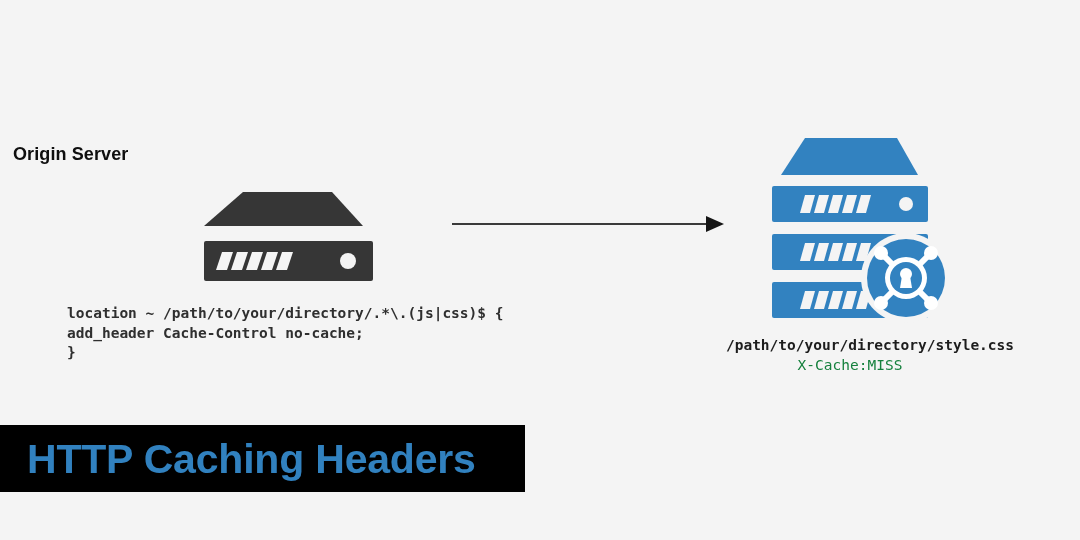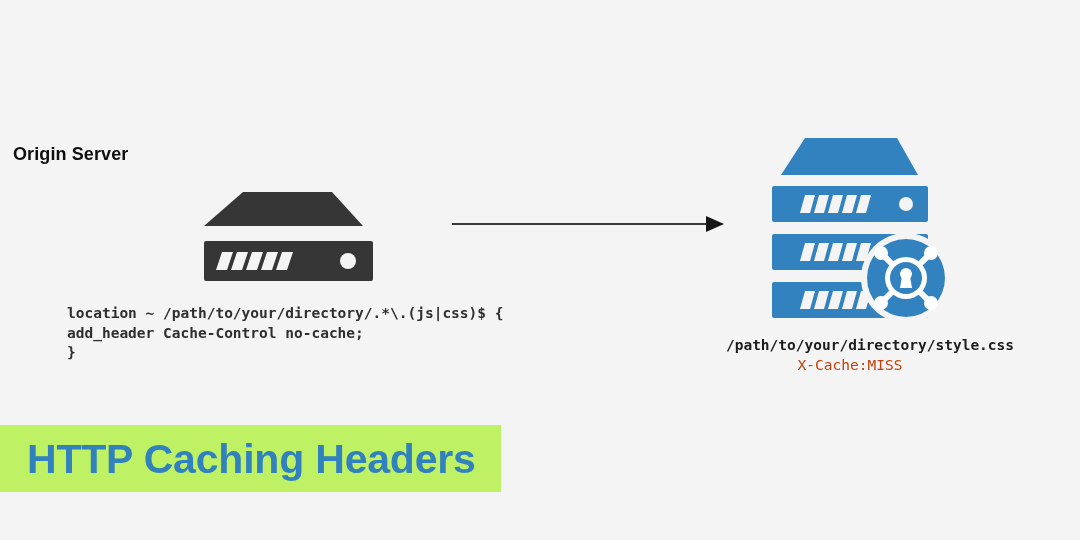--- a/index.html
+++ b/index.html
@@ -88,41 +88,42 @@
     white-space: nowrap;
   }
   #cdn-xcache {
     position: absolute;
     left: 690px;
     width: 320px;
     top: 357px;
     text-align: center;
     font-family: "DejaVu Sans Mono", "Liberation Mono", monospace;
     font-size: 14.5px;
-    color: #c2410c;
+    color: #15803d;
     white-space: nowrap;
   }
 
   
   #flow-arrow {
     position: absolute;
     left: 440px;
     top: 206px;
     width: 290px;
     height: 36px;
   }
 
   
   #title-banner {
     position: absolute;
     left: 0;
     top: 425px;
     width: 501px;
     height: 67px;
-    background: #bef264;
+    background: #000000;
+    padding-left: 24px;
   }
   #banner-text {
     position: absolute;
     left: 27px;
     top: 50%;
     transform: translateY(-50%);
     font-family: "Liberation Sans", sans-serif;
     font-weight: bold;
     font-size: 41px;
     color: #3181bf;

